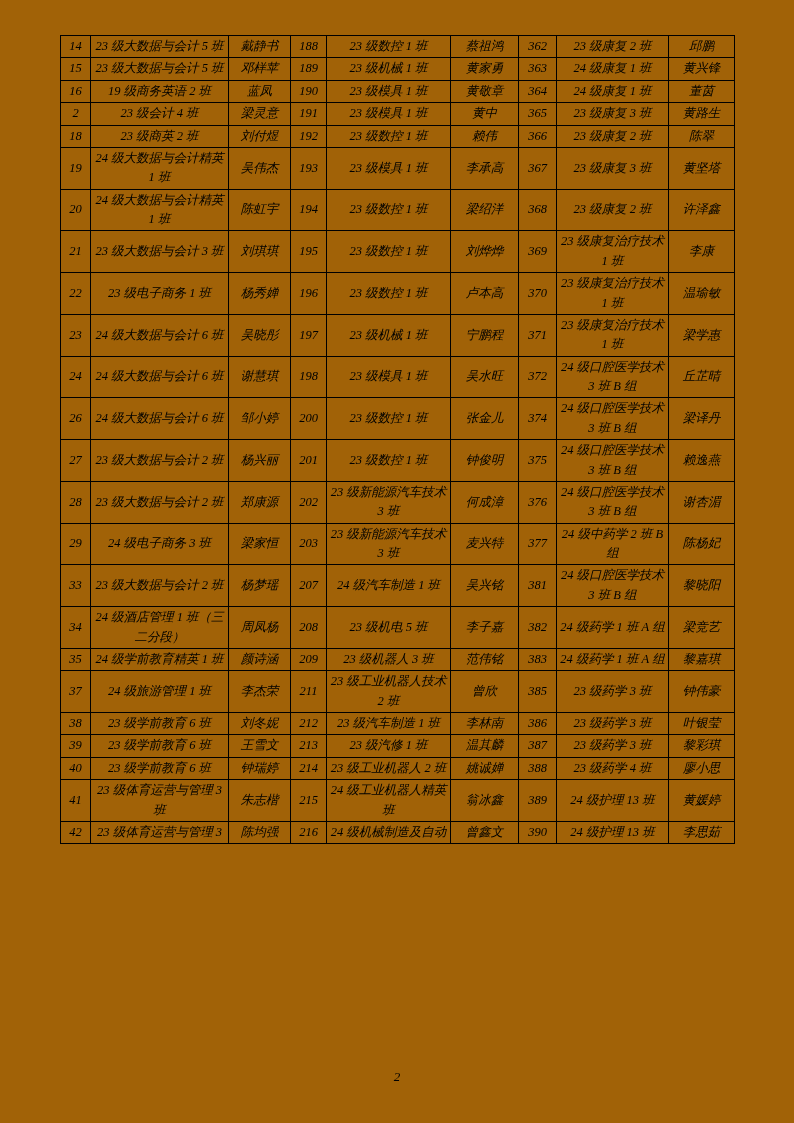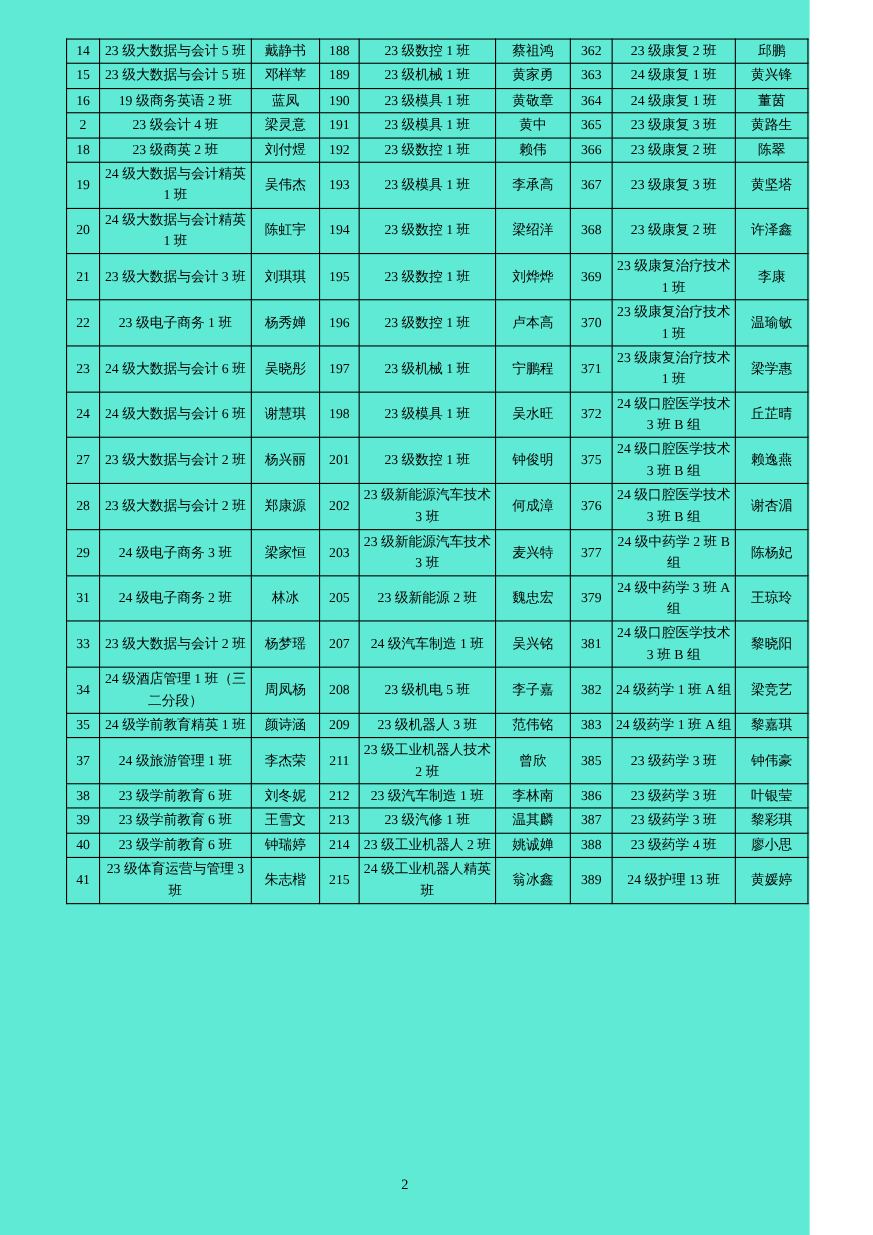--- a/index.html
+++ b/index.html
@@ -4,24 +4,25 @@
 <style>
   html, body {
     margin: 0;
     padding: 0;
     background: #ffffff;
     font-family: "Liberation Serif", "DejaVu Serif", serif;
     color: #000000;
   }
   .page {
     position: relative;
-    width: 736px;
+    width: 794px;
     height: 1123px;
-    background: #5eead4;
+    background: #a16207;
     overflow: hidden;
+    font-style: italic;
   }
   table.roster {
     border-collapse: collapse;
     table-layout: fixed;
     margin: 35px 0 0 60px;
     width: 674px;
   }
   table.roster td {
     border: 1px solid #000000;
     text-align: center;
@@ -174,20 +175,31 @@
           <td>24 级大数据与会计 6 班</td>
           <td>谢慧琪</td>
           <td>198</td>
           <td>23 级模具 1 班</td>
           <td>吴水旺</td>
           <td>372</td>
           <td>24 级口腔医学技术 3 班 B 组</td>
           <td>丘芷晴</td>
         </tr>
         <tr>
+          <td>26</td>
+          <td>24 级大数据与会计 6 班</td>
+          <td>邹小婷</td>
+          <td>200</td>
+          <td>23 级数控 1 班</td>
+          <td>张金儿</td>
+          <td>374</td>
+          <td>24 级口腔医学技术 3 班 B 组</td>
+          <td>梁译丹</td>
+        </tr>
+        <tr>
           <td>27</td>
           <td>23 级大数据与会计 2 班</td>
           <td>杨兴丽</td>
           <td>201</td>
           <td>23 级数控 1 班</td>
           <td>钟俊明</td>
           <td>375</td>
           <td>24 级口腔医学技术 3 班 B 组</td>
           <td>赖逸燕</td>
         </tr>
@@ -207,31 +219,20 @@
           <td>24 级电子商务 3 班</td>
           <td>梁家恒</td>
           <td>203</td>
           <td>23 级新能源汽车技术 3 班</td>
           <td>麦兴特</td>
           <td>377</td>
           <td>24 级中药学 2 班 B 组</td>
           <td>陈杨妃</td>
         </tr>
         <tr>
-          <td>31</td>
-          <td>24 级电子商务 2 班</td>
-          <td>林冰</td>
-          <td>205</td>
-          <td>23 级新能源 2 班</td>
-          <td>魏忠宏</td>
-          <td>379</td>
-          <td>24 级中药学 3 班 A 组</td>
-          <td>王琼玲</td>
-        </tr>
-        <tr>
           <td>33</td>
           <td>23 级大数据与会计 2 班</td>
           <td>杨梦瑶</td>
           <td>207</td>
           <td>24 级汽车制造 1 班</td>
           <td>吴兴铭</td>
           <td>381</td>
           <td>24 级口腔医学技术 3 班 B 组</td>
           <td>黎晓阳</td>
         </tr>
@@ -305,18 +306,29 @@
           <td>41</td>
           <td>23 级体育运营与管理 3 班</td>
           <td>朱志楷</td>
           <td>215</td>
           <td>24 级工业机器人精英班</td>
           <td>翁冰鑫</td>
           <td>389</td>
           <td>24 级护理 13 班</td>
           <td>黄媛婷</td>
         </tr>
+        <tr>
+          <td>42</td>
+          <td>23 级体育运营与管理 3</td>
+          <td>陈均强</td>
+          <td>216</td>
+          <td>24 级机械制造及自动</td>
+          <td>曾鑫文</td>
+          <td>390</td>
+          <td>24 级护理 13 班</td>
+          <td>李思茹</td>
+        </tr>
       </tbody>
   </table>
 
   <div class="page-number">2</div>
 
 </div>
 
 </body></html>

